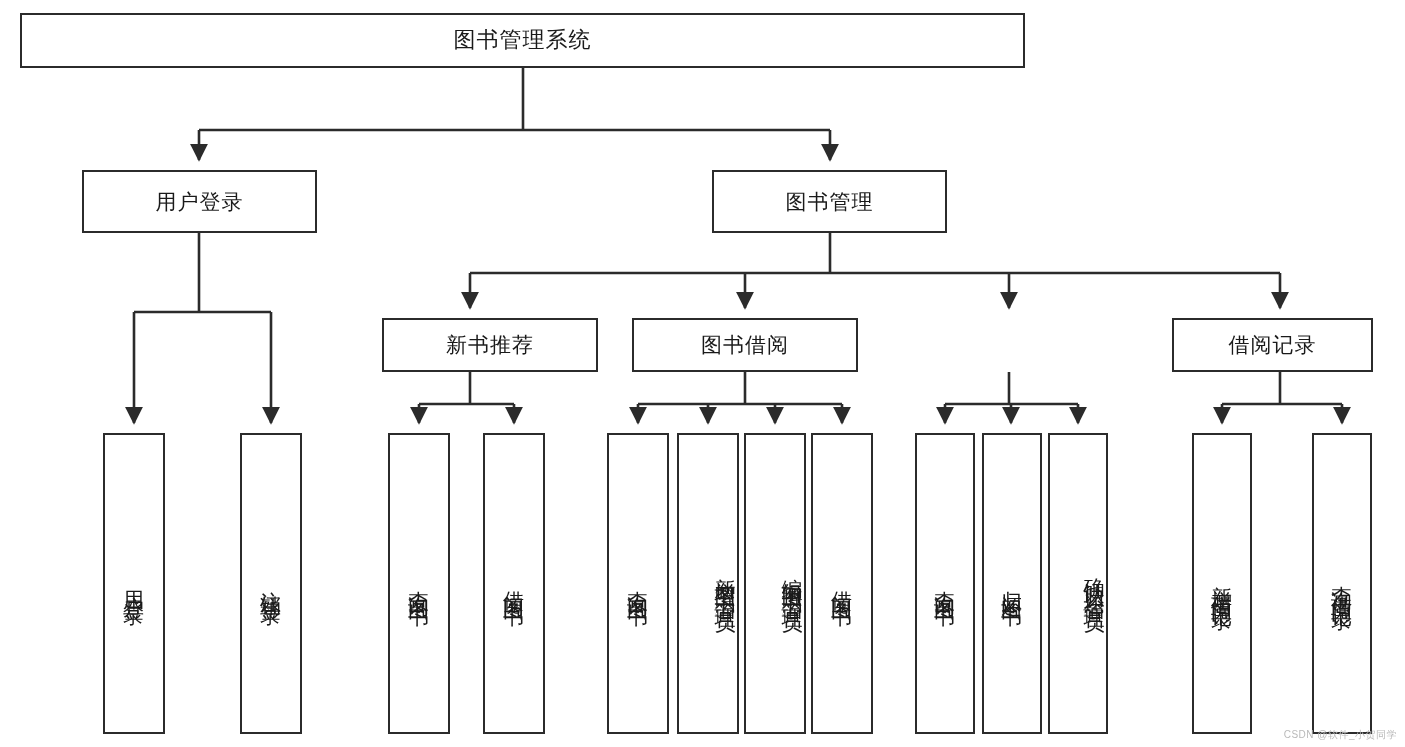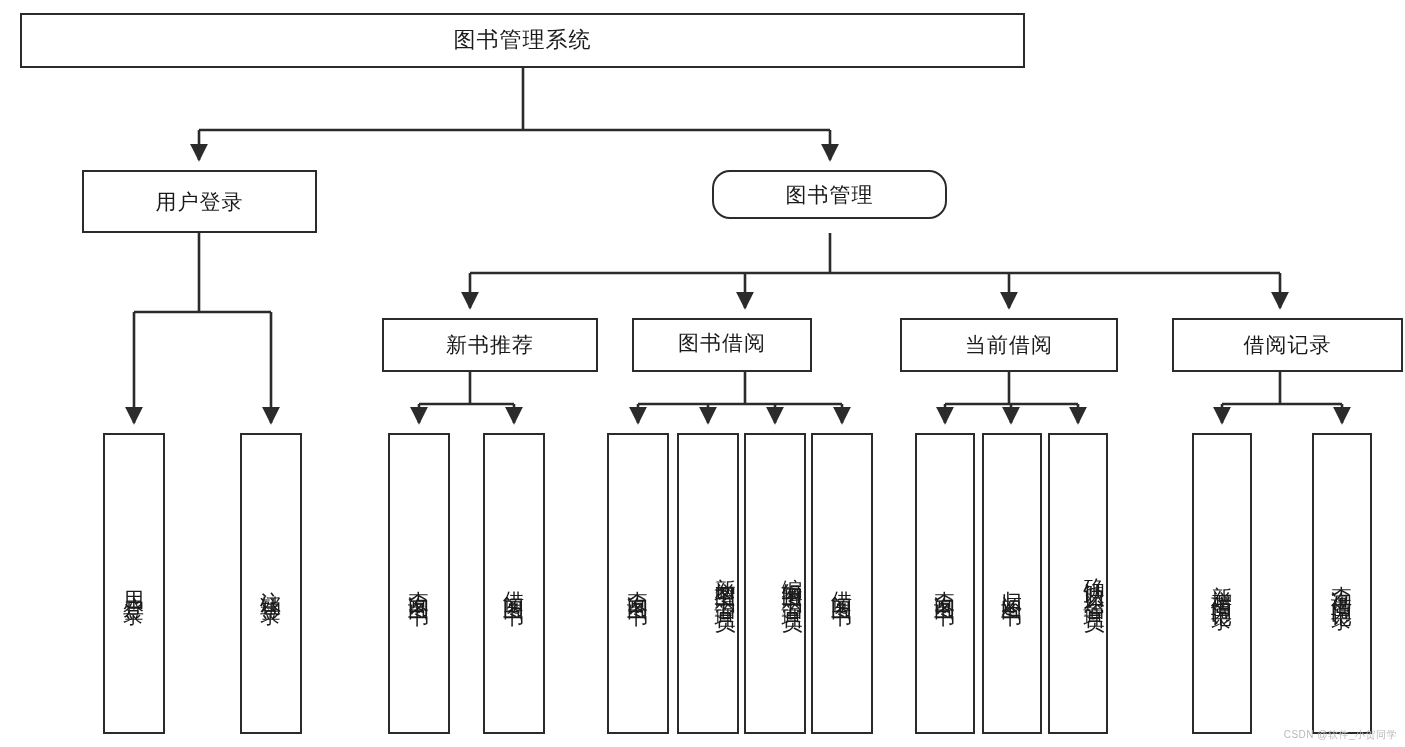--- a/index.html
+++ b/index.html
@@ -118,26 +118,25 @@
       <path d="M 1280 372 L 1280 404"></path>
       <path d="M 1222 404 L 1342 404"></path>
       <path d="M 1222 404 L 1222 423" marker-end="url(#arrow)"></path>
       <path d="M 1342 404 L 1342 423" marker-end="url(#arrow)"></path>
     </g>
   </svg>
 
   <div class="node node-h node-root" style="left:20px; top:13px; width:1005px; height:55px;">图书管理系统</div>
 
   <div class="node node-h" style="left:82px; top:170px; width:235px; height:63px;">用户登录</div>
-  <div class="node node-h" style="left:712px; top:170px; width:235px; height:49px;border-radius:18px;">图书管理</div>
+  <div class="node node-h" style="left:712px; top:170px; width:235px; height:63px;">图书管理</div>
 
   <div class="node node-h" style="left:362px; top:318px; width:216px; height:54px;margin-left:20px;">新书推荐</div>
-  <div class="node node-h" style="left:632px; top:318px; width:180px; height:54px;font-family:Liberation Mono, monospace;">图书借阅</div>
-  <div class="node node-h" style="left:900px; top:318px; width:218px; height:54px;">当前借阅</div>
-  <div class="node node-h" style="left:1172px; top:318px; width:231px; height:54px;">借阅记录</div>
+  <div class="node node-h" style="left:632px; top:318px; width:226px; height:54px;">图书借阅</div>
+  <div class="node node-h" style="left:1172px; top:318px; width:201px; height:54px;">借阅记录</div>
 
   <div class="node node-v align-center" style="left:103px; top:433px; width:62px; height:301px;">用户登录</div>
   <div class="node node-v align-center" style="left:240px; top:433px; width:62px; height:301px;">注销登录</div>
 
   <div class="node node-v align-center" style="left:388px; top:433px; width:62px; height:301px;">查询图书</div>
   <div class="node node-v align-center" style="left:483px; top:433px; width:62px; height:301px;">借阅图书</div>
 
   <div class="node node-v align-center" style="left:607px; top:433px; width:62px; height:301px;">查询图书</div>
   <div class="node node-v align-top" style="left:677px; top:433px; width:62px; height:301px;">新增图书（管理员）</div>
   <div class="node node-v align-top" style="left:744px; top:433px; width:62px; height:301px;">编辑图书（管理员）</div>

